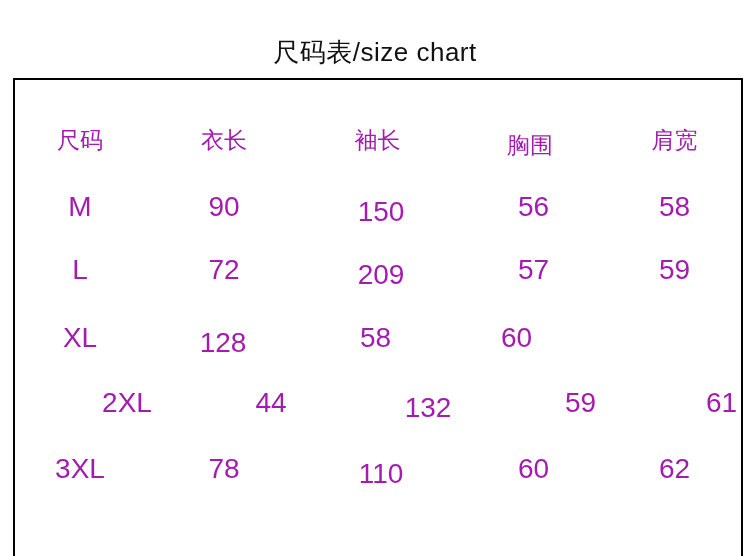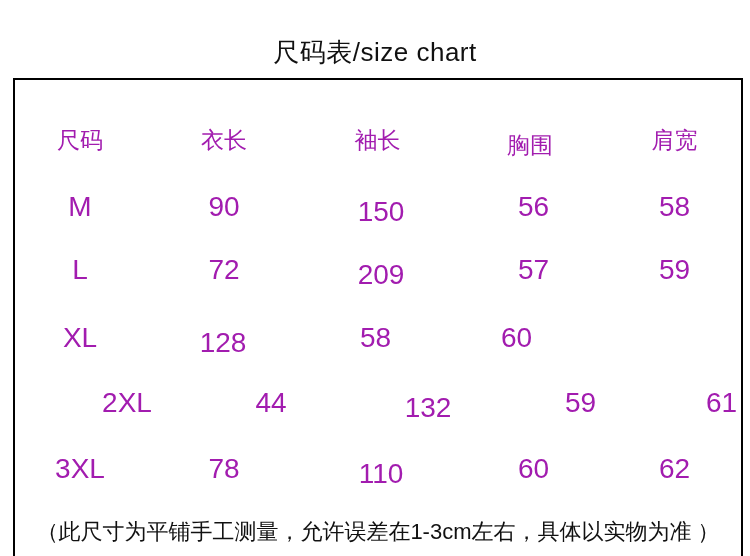--- a/index.html
+++ b/index.html
@@ -129,16 +129,15 @@
     </div>
 
     <div class="t-row r5">
       <div class="cell c1">3XL</div>
       <div class="cell c2">78</div>
       <div class="cell c3">110</div>
       <div class="cell c4">60</div>
       <div class="cell c5">62</div>
     </div>
 
-    <div class="note-row">（此尺寸为平铺手工测量，允许误差在1-3cm左右，具体以实物为准 ）</div>
 
   </div>
 </div>
 
 </body></html>

